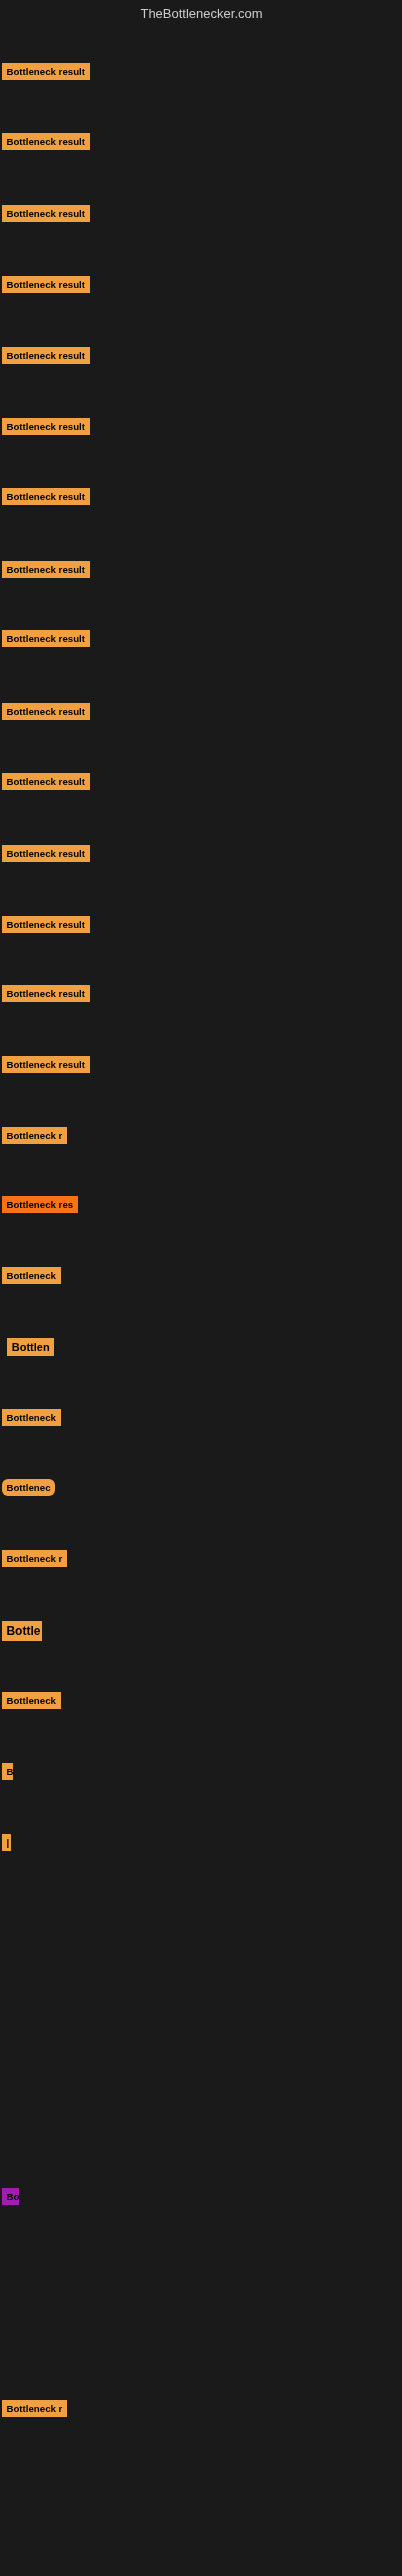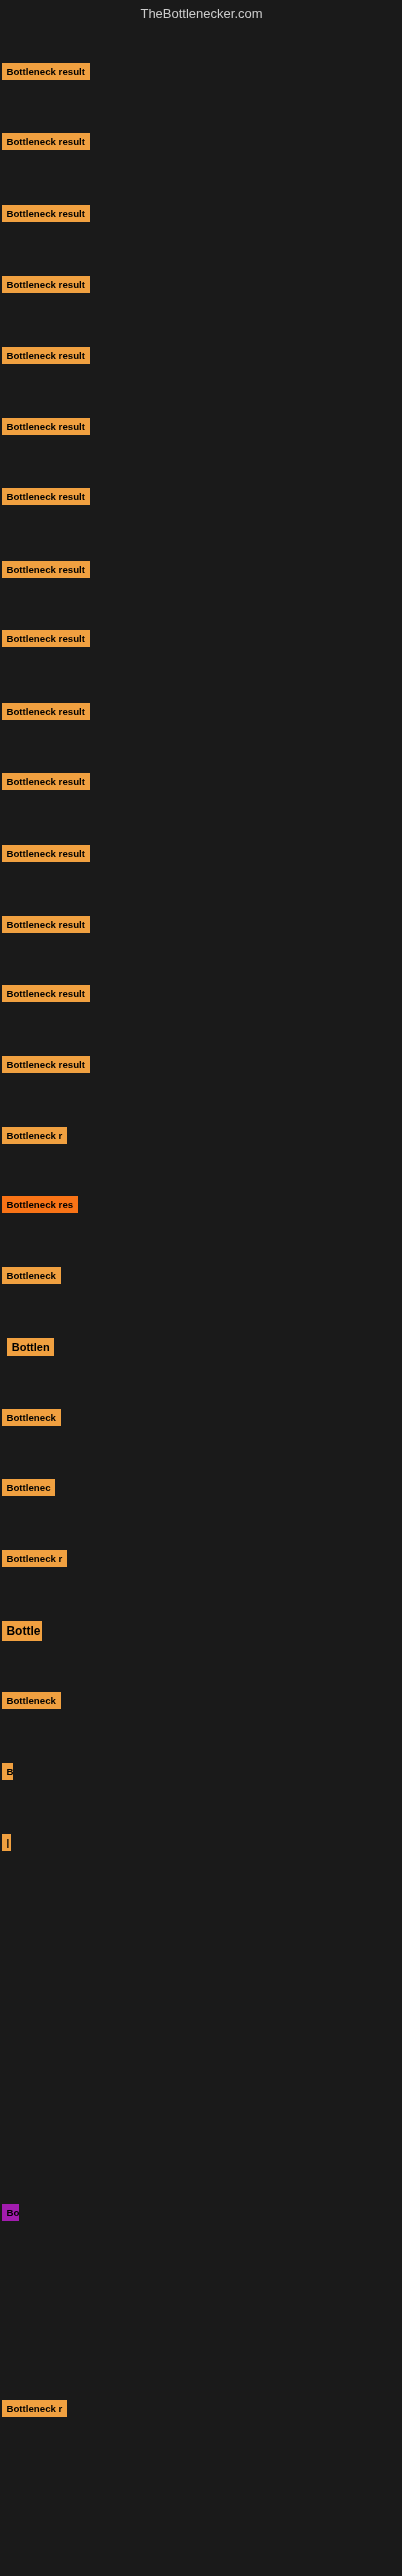--- a/index.html
+++ b/index.html
@@ -48,29 +48,29 @@
     <div style="position: absolute; top: 745px; left: 0px;"><span style="display: inline-block; background-color: rgb(240, 160, 64); color: rgb(0, 0, 0); font-size: 9.7px; font-weight: bold; padding: 3.2px 4.8px; margin-left: 1.6px; max-width: 141px; overflow: hidden; white-space: nowrap;">Bottleneck result</span></div>
     <div style="position: absolute; top: 817px; left: 0px;"><span style="display: inline-block; background-color: rgb(240, 160, 64); color: rgb(0, 0, 0); font-size: 9.7px; font-weight: bold; padding: 3.2px 4.8px; margin-left: 1.6px; max-width: 138px; overflow: hidden; white-space: nowrap;">Bottleneck result</span></div>
     <div style="position: absolute; top: 888px; left: 0px;"><span style="display: inline-block; background-color: rgb(240, 160, 64); color: rgb(0, 0, 0); font-size: 9.7px; font-weight: bold; padding: 3.2px 4.8px; margin-left: 1.6px; max-width: 139px; overflow: hidden; white-space: nowrap;">Bottleneck result</span></div>
     <div style="position: absolute; top: 957px; left: 0px;"><span style="display: inline-block; background-color: rgb(240, 160, 64); color: rgb(0, 0, 0); font-size: 9.7px; font-weight: bold; padding: 3.2px 4.8px; margin-left: 1.6px; max-width: 137px; overflow: hidden; white-space: nowrap;">Bottleneck result</span></div>
     <div style="position: absolute; top: 1028px; left: 0px;"><span style="display: inline-block; background-color: rgb(240, 160, 64); color: rgb(0, 0, 0); font-size: 9.7px; font-weight: bold; padding: 3.2px 4.8px; margin-left: 1.6px; max-width: 133px; overflow: hidden; white-space: nowrap;">Bottleneck result</span></div>
     <div style="position: absolute; top: 1099px; left: 0px;"><span style="display: inline-block; background-color: rgb(240, 160, 64); color: rgb(0, 0, 0); font-size: 9.7px; font-weight: bold; padding: 3.2px 4.8px; margin-left: 1.6px; max-width: 72px; overflow: hidden; white-space: nowrap;">Bottleneck r</span></div>
     <div style="position: absolute; top: 1168px; left: 0px;"><span style="display: inline-block; background-color: #f97316; color: rgb(0, 0, 0); font-size: 9.7px; font-weight: bold; padding: 3.2px 4.8px; margin-left: 1.6px; max-width: 85px; overflow: hidden; white-space: nowrap;">Bottleneck res</span></div>
     <div style="position: absolute; top: 1239px; left: 0px;"><span style="display: inline-block; background-color: rgb(240, 160, 64); color: rgb(0, 0, 0); font-size: 9.7px; font-weight: bold; padding: 3.2px 4.8px; margin-left: 1.6px; max-width: 63px; overflow: hidden; white-space: nowrap;">Bottleneck</span></div>
     <div style="position: absolute; top: 1310px; left: 0px;"><span style="display: inline-block; background-color: rgb(240, 160, 64); color: rgb(0, 0, 0); font-size: 11px; font-weight: bold; padding: 3.2px 4.8px; margin-left: 7px; max-width: 47px; overflow: hidden; white-space: nowrap;">Bottlen</span></div>
     <div style="position: absolute; top: 1381px; left: 0px;"><span style="display: inline-block; background-color: rgb(240, 160, 64); color: rgb(0, 0, 0); font-size: 9.7px; font-weight: bold; padding: 3.2px 4.8px; margin-left: 1.6px; max-width: 64px; overflow: hidden; white-space: nowrap;">Bottleneck</span></div>
-    <div style="position: absolute; top: 1451px; left: 0px;"><span style="display: inline-block; background-color: rgb(240, 160, 64); color: rgb(0, 0, 0); font-size: 9.7px; font-weight: bold; padding: 3.2px 4.8px; margin-left: 1.6px; max-width: 58px; overflow: hidden; white-space: nowrap;">Bottlenec</span></div>
+    <div style="position: absolute; top: 1451px; left: 0px;"><span style="display: inline-block; background-color: rgb(240, 160, 64); color: rgb(0, 0, 0); font-size: 9.7px; font-weight: bold; padding: 3.2px 4.8px; margin-left: 1.6px; max-width: 58px; overflow: hidden; white-space: nowrap; border-radius: 6px;">Bottlenec</span></div>
     <div style="position: absolute; top: 1522px; left: 0px;"><span style="display: inline-block; background-color: rgb(240, 160, 64); color: rgb(0, 0, 0); font-size: 9.7px; font-weight: bold; padding: 3.2px 4.8px; margin-left: 1.6px; max-width: 71px; overflow: hidden; white-space: nowrap;">Bottleneck r</span></div>
     <div style="position: absolute; top: 1593px; left: 0px;"><span style="display: inline-block; background-color: rgb(240, 160, 64); color: rgb(0, 0, 0); font-size: 12px; font-weight: bold; padding: 3.2px 4.8px; margin-left: 1.6px; max-width: 40px; overflow: hidden; white-space: nowrap;">Bottle</span></div>
     <div style="position: absolute; top: 1664px; left: 0px;"><span style="display: inline-block; background-color: rgb(240, 160, 64); color: rgb(0, 0, 0); font-size: 9.7px; font-weight: bold; padding: 3.2px 4.8px; margin-left: 1.6px; max-width: 63px; overflow: hidden; white-space: nowrap;">Bottleneck</span></div>
     <div style="position: absolute; top: 1735px; left: 0px;"><span style="display: inline-block; background-color: rgb(240, 160, 64); color: rgb(0, 0, 0); font-size: 9.7px; font-weight: bold; padding: 3.2px 4.8px; margin-left: 1.6px; max-width: 11.3px; overflow: hidden; white-space: nowrap;">B</span></div>
     <div style="position: absolute; top: 1806px; left: 0px;"><span style="display: inline-block; background-color: rgb(240, 160, 64); color: rgb(0, 0, 0); font-size: 9.7px; font-weight: bold; padding: 3.2px 4.8px; margin-left: 1.6px; max-width: 6.4px; overflow: hidden; white-space: nowrap;">|</span></div>
     <div style="position: absolute; top: 1876px; left: 0px;"></div>
     <div style="position: absolute; top: 1947px; left: 0px;"></div>
     <div style="position: absolute; top: 2018px; left: 0px;"></div>
-    <div style="position: absolute; top: 2160px; left: 0px;"><span style="display: inline-block; background-color: #a21caf; color: rgb(0, 0, 0); font-size: 9.7px; font-weight: bold; padding: 3.2px 4.8px; margin-left: 1.6px; max-width: 17.7px; overflow: hidden; white-space: nowrap; margin-top: 16px;">Bo</span></div>
+    <div style="position: absolute; top: 2160px; left: 0px;"><span style="display: inline-block; background-color: #a21caf; color: rgb(0, 0, 0); font-size: 9.7px; font-weight: bold; padding: 3.2px 4.8px; margin-left: 1.6px; max-width: 17.7px; overflow: hidden; white-space: nowrap;">Bo</span></div>
     <div style="position: absolute; top: 2231px; left: 0px;"></div>
     <div style="position: absolute; top: 2301px; left: 0px;"></div>
     <div style="position: absolute; top: 2372px; left: 0px;"><span style="display: inline-block; background-color: rgb(240, 160, 64); color: rgb(0, 0, 0); font-size: 9.7px; font-weight: bold; padding: 3.2px 4.8px; margin-left: 1.6px; max-width: 71px; overflow: hidden; white-space: nowrap;">Bottleneck r</span></div>
     <div style="position: absolute; top: 2443px; left: 0px;"></div>
     <div style="position: absolute; top: 2514px; left: 0px;"></div>
   </div>
 
 
 </body></html>

